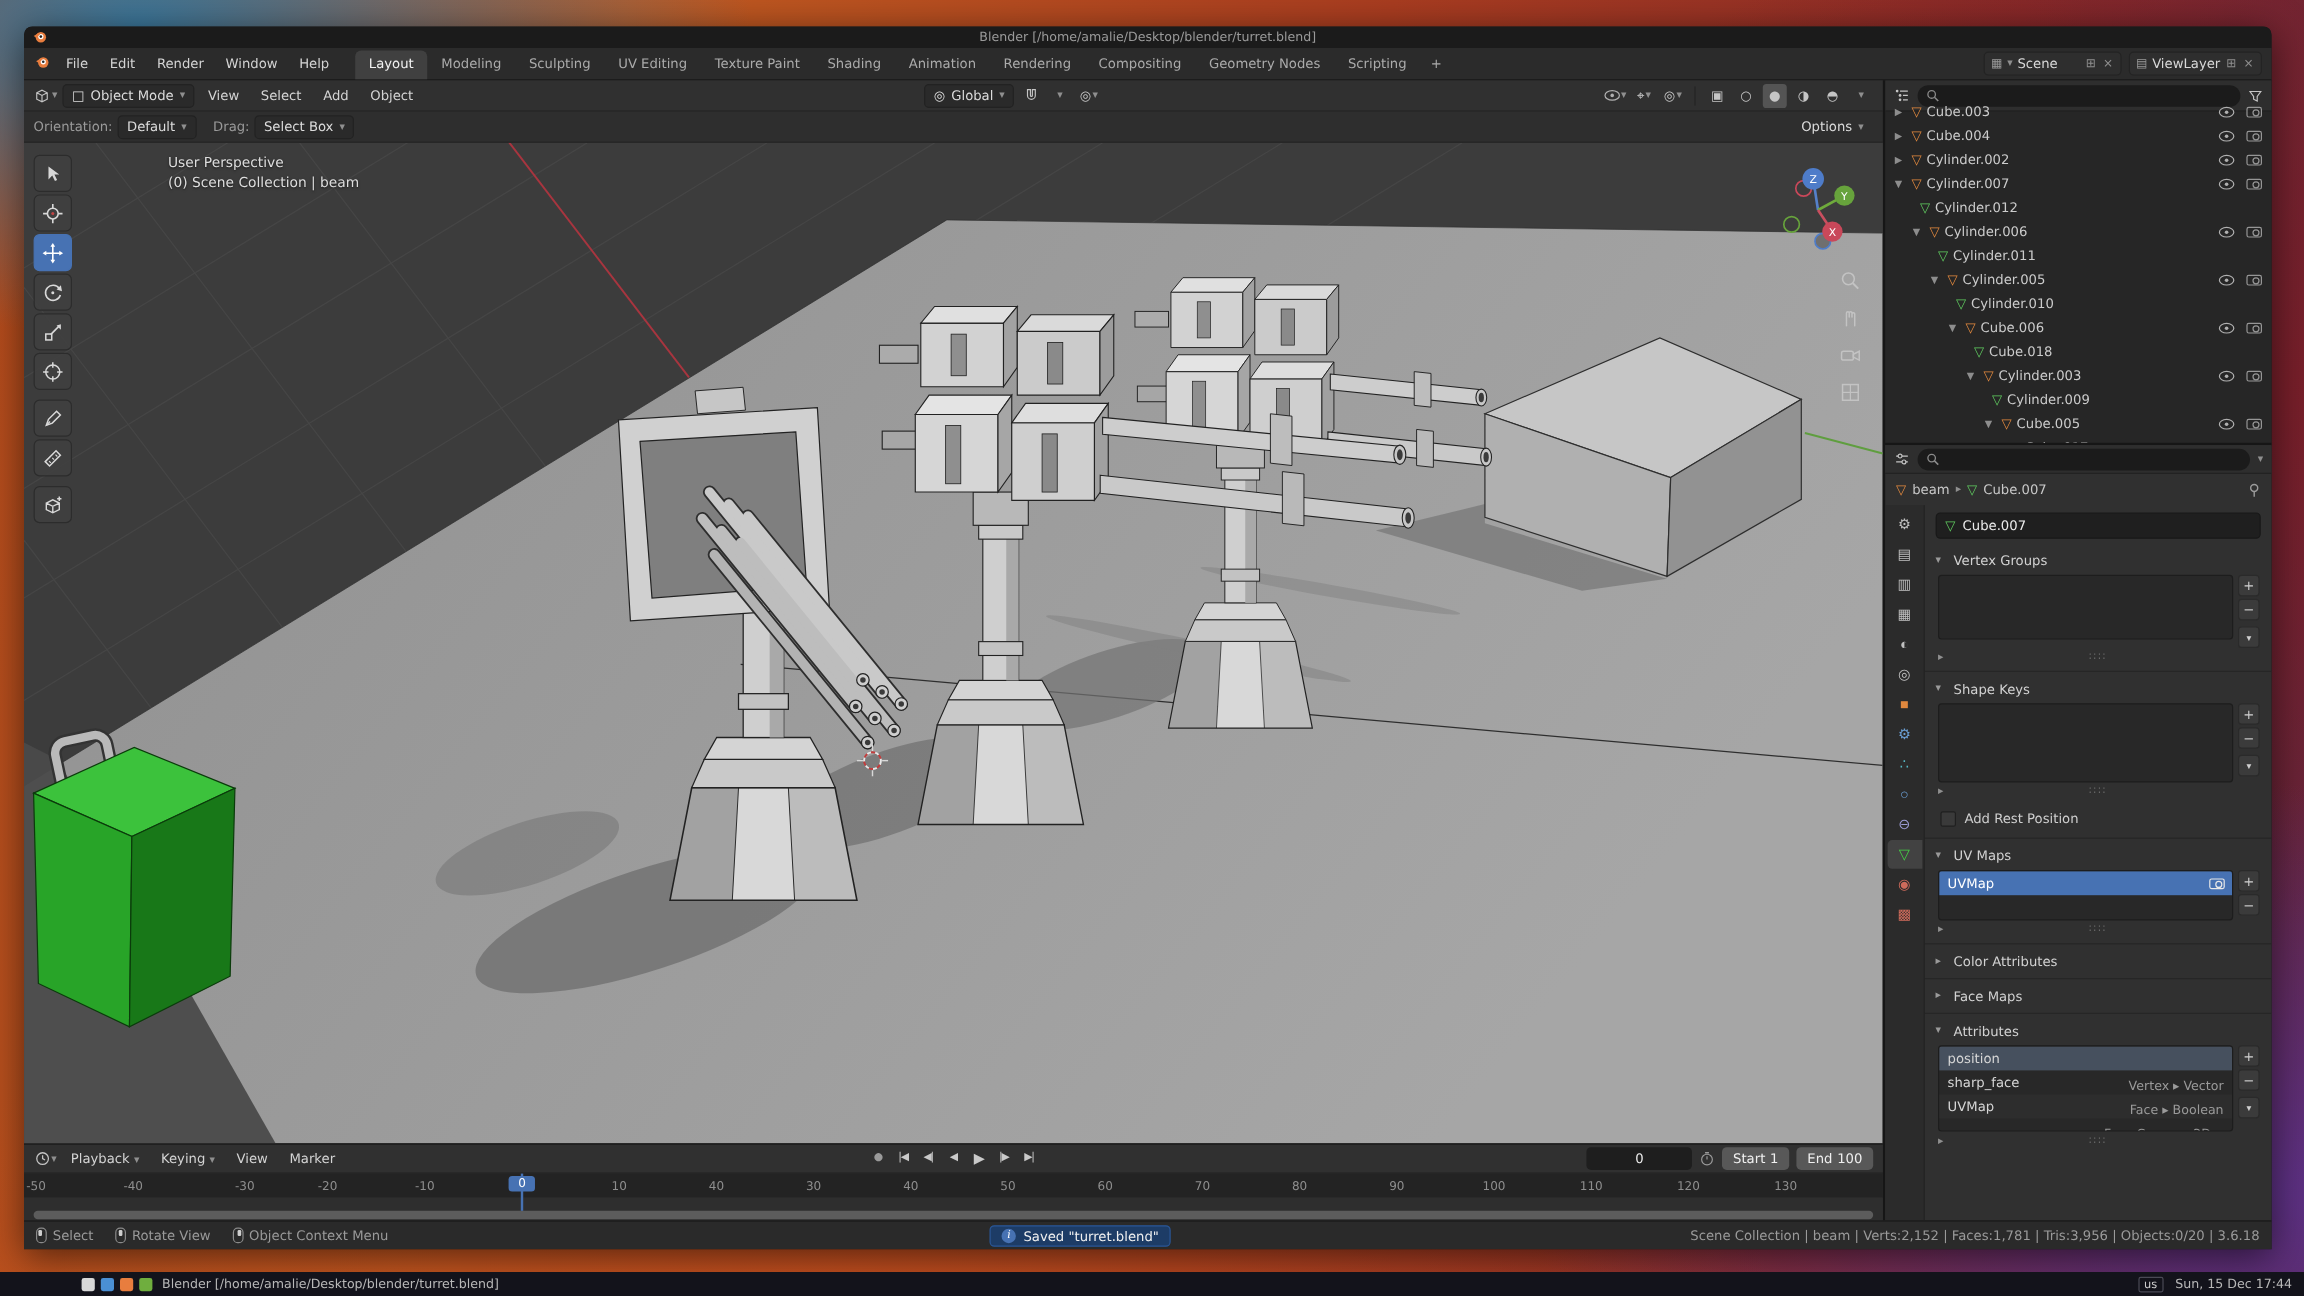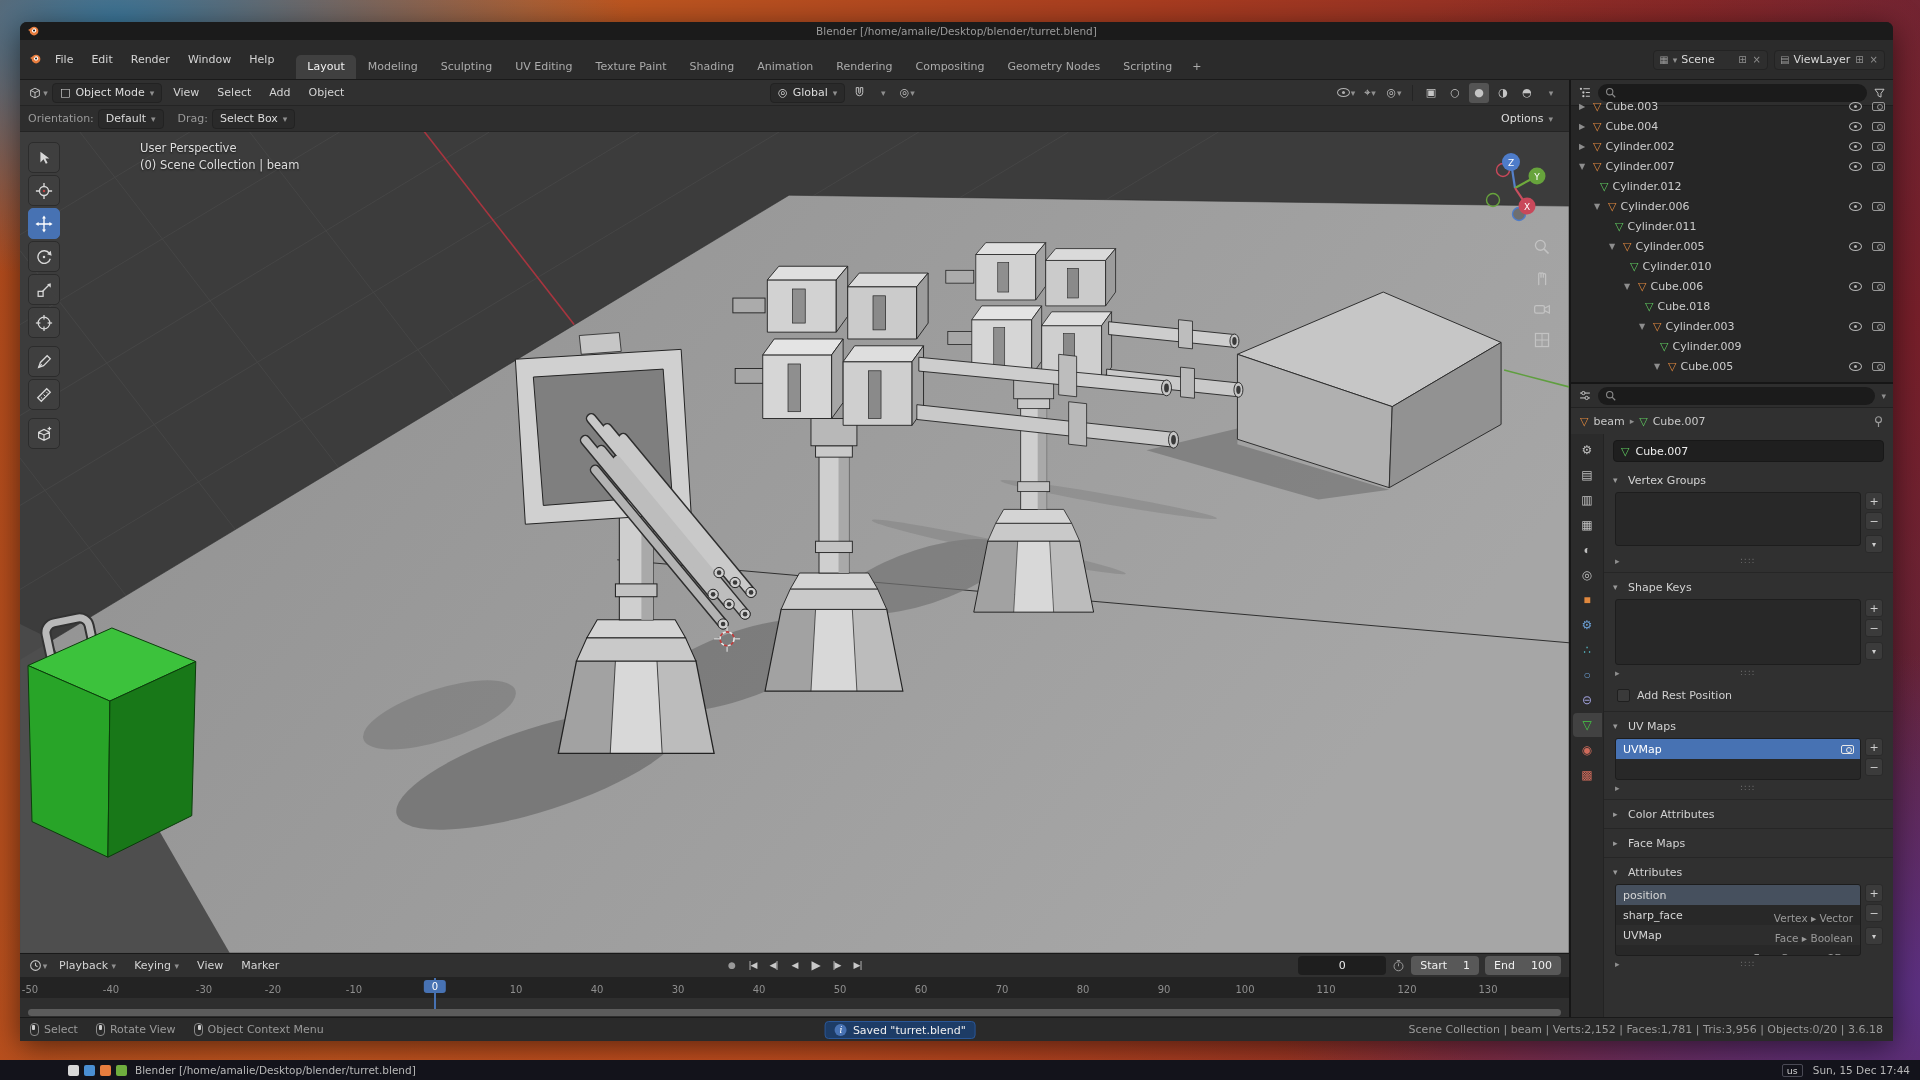--- a/index.html
+++ b/index.html
@@ -15,21 +15,21 @@
       linear-gradient(100deg,#b24a1c 0%,#c05a20 25%,#a83c20 55%,#8a2a28 80%,#5c2440 100%); }
 
   
   .bwin { position:absolute; left:20px; top:22px; width:1873px; height:1019px;
     background:#1f1f1f; border-radius:7px 7px 0 0; box-shadow:0 6px 30px rgba(0,0,0,.55);
     display:flex; flex-direction:column; overflow:hidden; }
   .titlebar { height:18px; background:#1b1b1b; position:relative; display:flex; align-items:center; justify-content:center;
     color:#9a9a9a; font-size:10.5px; flex:0 0 auto; }
   .titlebar .blogo { position:absolute; left:7px; top:2px; }
 
-  .topbar { height:40px; background:#2b2b2b; display:flex; align-items:stretch; flex:0 0 auto; border-bottom:1px solid #1a1a1a; }
+  .topbar { height:27px; background:#2b2b2b; display:flex; align-items:stretch; flex:0 0 auto; border-bottom:1px solid #1a1a1a; }
   .topbar .menus { display:flex; align-items:center; gap:2px; padding:0 6px 0 8px; }
   .menu-item { padding:3px 8px; border-radius:3px; color:#d4d4d4; }
   .ws-tabs { display:flex; align-items:flex-end; gap:1px; margin-left:8px; }
   .ws-tab { padding:5px 11px 6px; color:#ababab; border-radius:5px 5px 0 0; }
   .ws-tab.active { background:#404040; color:#f2f2f2; }
   .ws-plus { padding:5px 8px 6px; color:#ababab; }
   .topbar .right { margin-left:auto; display:flex; align-items:center; gap:6px; padding-right:8px; }
   .widget { display:flex; align-items:center; gap:4px; background:#2e2e2e; border:1px solid #232323; border-radius:4px; padding:2px 5px; height:20px; }
   .widget .glyph { color:#9a9a9a; font-size:10px; }
   .widget .wlabel { color:#d8d8d8; min-width:52px; }
@@ -66,21 +66,21 @@
   .navbtn { width:22px; height:22px; display:flex; align-items:center; justify-content:center; opacity:.85; }
 
   
   .timeline { height:64px; flex:0 0 auto; background:#2e2e2e; border-top:1px solid #191919; position:relative; }
   .tl-header { height:24px; display:flex; align-items:center; gap:4px; padding:0 8px; background:#303030; border-bottom:1px solid #232323; }
   .tl-center { position:absolute; left:50%; top:2px; transform:translateX(-50%); display:flex; align-items:center; gap:3px; }
   .tl-btn { min-width:18px; height:18px; display:flex; align-items:center; justify-content:center; color:#c9c9c9; font-size:9px; border-radius:3px; letter-spacing:-1px; }
   .tl-btn.play { font-size:12px; }
   .tl-right { margin-left:auto; display:flex; align-items:center; gap:6px; }
   .framefield { width:88px; height:19px; background:#1e1e1e; border-radius:4px; color:#ececec; display:flex; align-items:center; justify-content:center; }
-  .sepill { height:19px; background:#585858; border-radius:4px; display:flex; align-items:center; gap:16px; padding:0 9px; color:#f0f0f0; }
+  .sepill { height:19px; background:#585858; border-radius:4px; display:flex; align-items:center; gap:4px; padding:0 9px; color:#f0f0f0; }
   .tl-ruler { height:20px; background:#232323; position:relative;padding-left:28px; }
   .tick { position:absolute; bottom:3px; transform:translateX(-50%); color:#8e8e8e; font-size:10px; }
   .cur-frame { position:absolute; left:415px; top:2px; transform:translateX(-50%); background:#4772b3; color:#fff; border-radius:3px; padding:1px 8px; font-size:10px; z-index:3; }
   .playhead { position:absolute; left:414px; top:24px; bottom:8px; width:2px; background:#4772b3; z-index:2; }
   .tl-body { height:20px; position:relative; background:#2e2e2e; }
   .tl-scroll { position:absolute; left:8px; right:8px; bottom:2px; height:7px; background:#5c5c5c; border-radius:4px; }
 
   
   .outliner { height:304px; flex:0 0 auto; background:#262626; border-bottom:2px solid #161616; display:flex; flex-direction:column; overflow:hidden; }
   .ol-header { height:26px; background:#2e2e2e; display:flex; align-items:center; gap:6px; padding:0 7px; border-bottom:1px solid #1e1e1e; flex:0 0 auto; }

